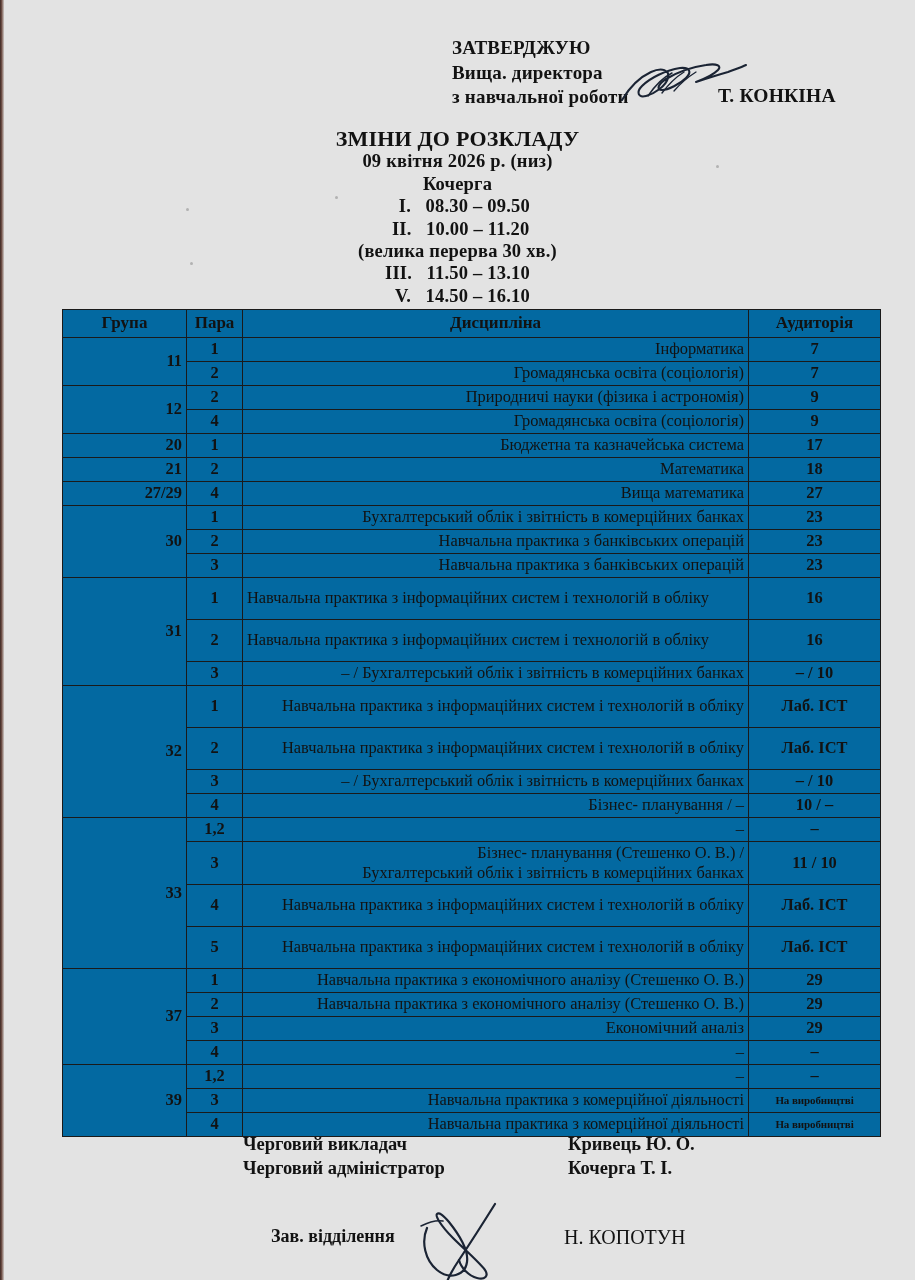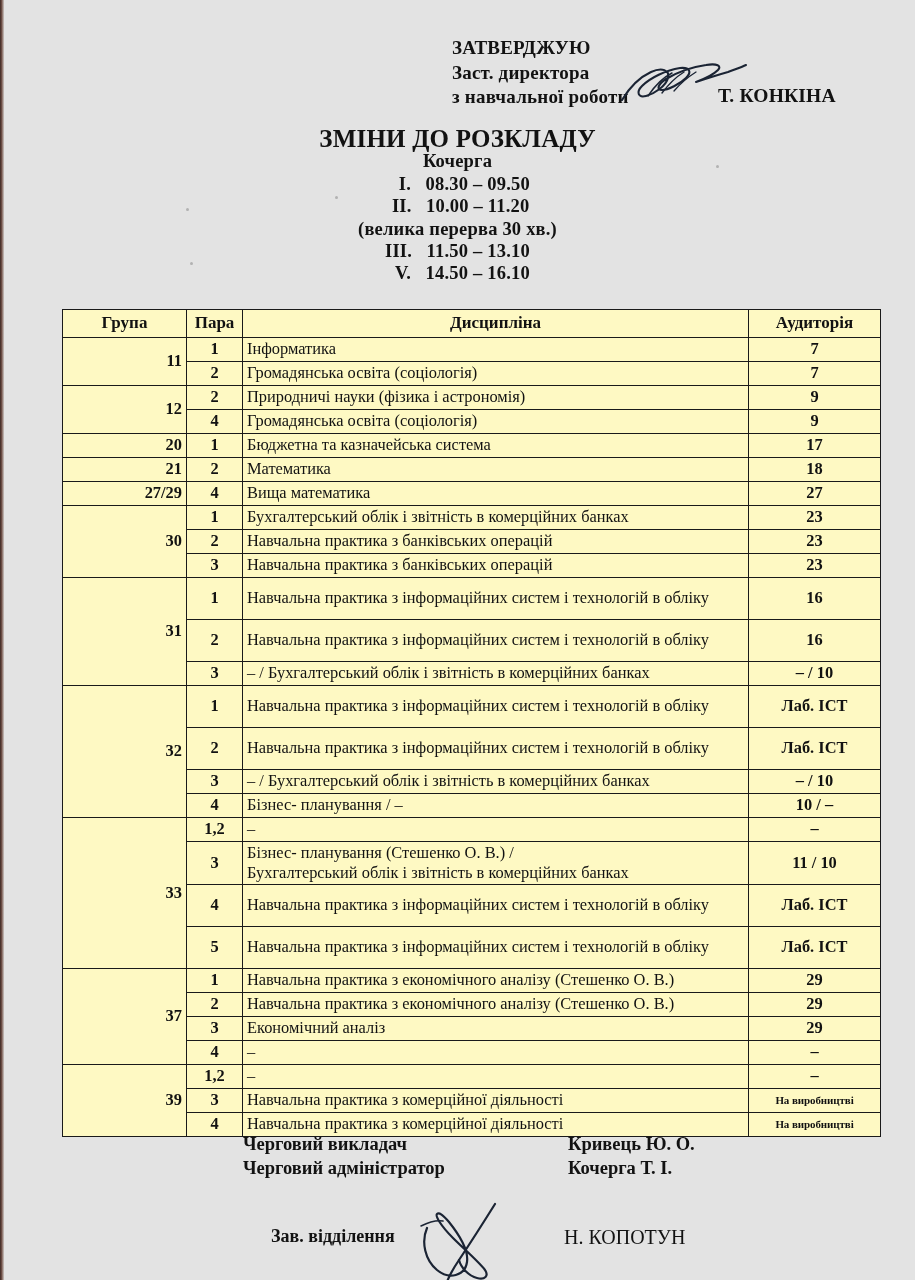--- a/index.html
+++ b/index.html
@@ -64,37 +64,37 @@
     position: absolute;
     left: 0;
     top: 128px;
     width: 915px;
     text-align: center;
     font-weight: bold;
     font-size: 18.5px;
     line-height: 22.4px;
     letter-spacing: 0.2px;
   }
-  .title-block .t-main { font-size: 25px; }
+  .title-block .t-main { font-size: 22px; }
   .title-block .t-time { font-weight: bold; }
   .title-block .t-time .rn {
     display: inline-block;
     min-width: 26px;
     text-align: right;
   }
 
   
   table.schedule {
     position: absolute;
     left: 62px;
     top: 309px;
     width: 818px;
     border-collapse: collapse;
     table-layout: fixed;
-    background: #fef9c3;
+    background: #0369a1;
   }
   table.schedule, table.schedule th, table.schedule td {
     border: 1.6px solid #1a1a1a;
   }
   table.schedule th {
     font-weight: bold;
     font-size: 17px;
     text-align: center;
     padding: 2px 2px 3px 2px;
     height: 22px;
@@ -108,21 +108,21 @@
     text-align: right;
     font-weight: bold;
     font-size: 17.5px;
   }
   td.c-pair {
     text-align: center;
     font-weight: bold;
     font-size: 17px;
   }
   td.c-disc {
-    text-align: left;
+    text-align: right;
     padding-left: 8px;
     line-height: 19.5px;
   }
   td.c-disc.just { text-align: justify; text-align-last: left; }
   td.c-room {
     text-align: center;
     font-weight: bold;
     font-size: 17px;
   }
   td.c-room.small {
@@ -197,33 +197,34 @@
   <div class="scan-edge-left"></div>
 
   <div class="speck" style="left:335px;top:196px;width:3px;height:3px;"></div>
   <div class="speck" style="left:186px;top:208px;width:3px;height:3px;"></div>
   <div class="speck" style="left:190px;top:262px;width:3px;height:3px;"></div>
   <div class="speck" style="left:716px;top:165px;width:3px;height:3px;"></div>
   <div class="speck" style="left:577px;top:46px;width:3px;height:3px;"></div>
 
   <div class="approval">
     <div class="row">ЗАТВЕРДЖУЮ</div>
-    <div class="row">Заст. директора</div>
+    <div class="row">Вища. директора</div>
     <div class="row">з навчальної роботи</div>
     <svg class="sig-top" viewBox="0 0 130 52">
       <path d="M4 44 C10 34 20 22 33 16 C44 11 52 14 50 22 C48 30 36 38 28 40 C20 42 18 36 24 30 C32 22 48 14 62 12 C72 11 74 16 68 22 C62 28 50 34 44 34 C38 34 40 28 48 23 C58 17 74 11 88 9 C99 7 104 10 100 14 C96 18 86 23 78 26 C84 24 96 20 110 16 C118 13 124 11 128 9" fill="none" stroke="#1b2434" stroke-width="2.1" stroke-linecap="round" stroke-linejoin="round"></path>
       <path d="M30 40 C36 31 44 22 54 17" fill="none" stroke="#1b2434" stroke-width="1.5" stroke-linecap="round"></path>
       <path d="M44 37 C50 29 58 21 66 16" fill="none" stroke="#1b2434" stroke-width="1.4" stroke-linecap="round"></path>
       <path d="M56 35 C62 28 70 21 78 16" fill="none" stroke="#1b2434" stroke-width="1.3" stroke-linecap="round"></path>
     </svg>
     <div class="approval-name">Т. КОНКІНА</div>
   </div>
 
   <div class="title-block">
     <div class="t-main">ЗМІНИ ДО РОЗКЛАДУ</div>
+    <div>09 квітня 2026 р.  (низ)</div>
     <div>Кочерга</div>
     <div class="t-time">
       <span class="rn">I.</span>
       &nbsp;&nbsp;<span>08.30 – 09.50</span>
     </div>
     <div class="t-time">
       <span class="rn">II.</span>
       &nbsp;&nbsp;<span>10.00 – 11.20</span>
     </div>
     <div>(велика перерва 30 хв.)</div>

